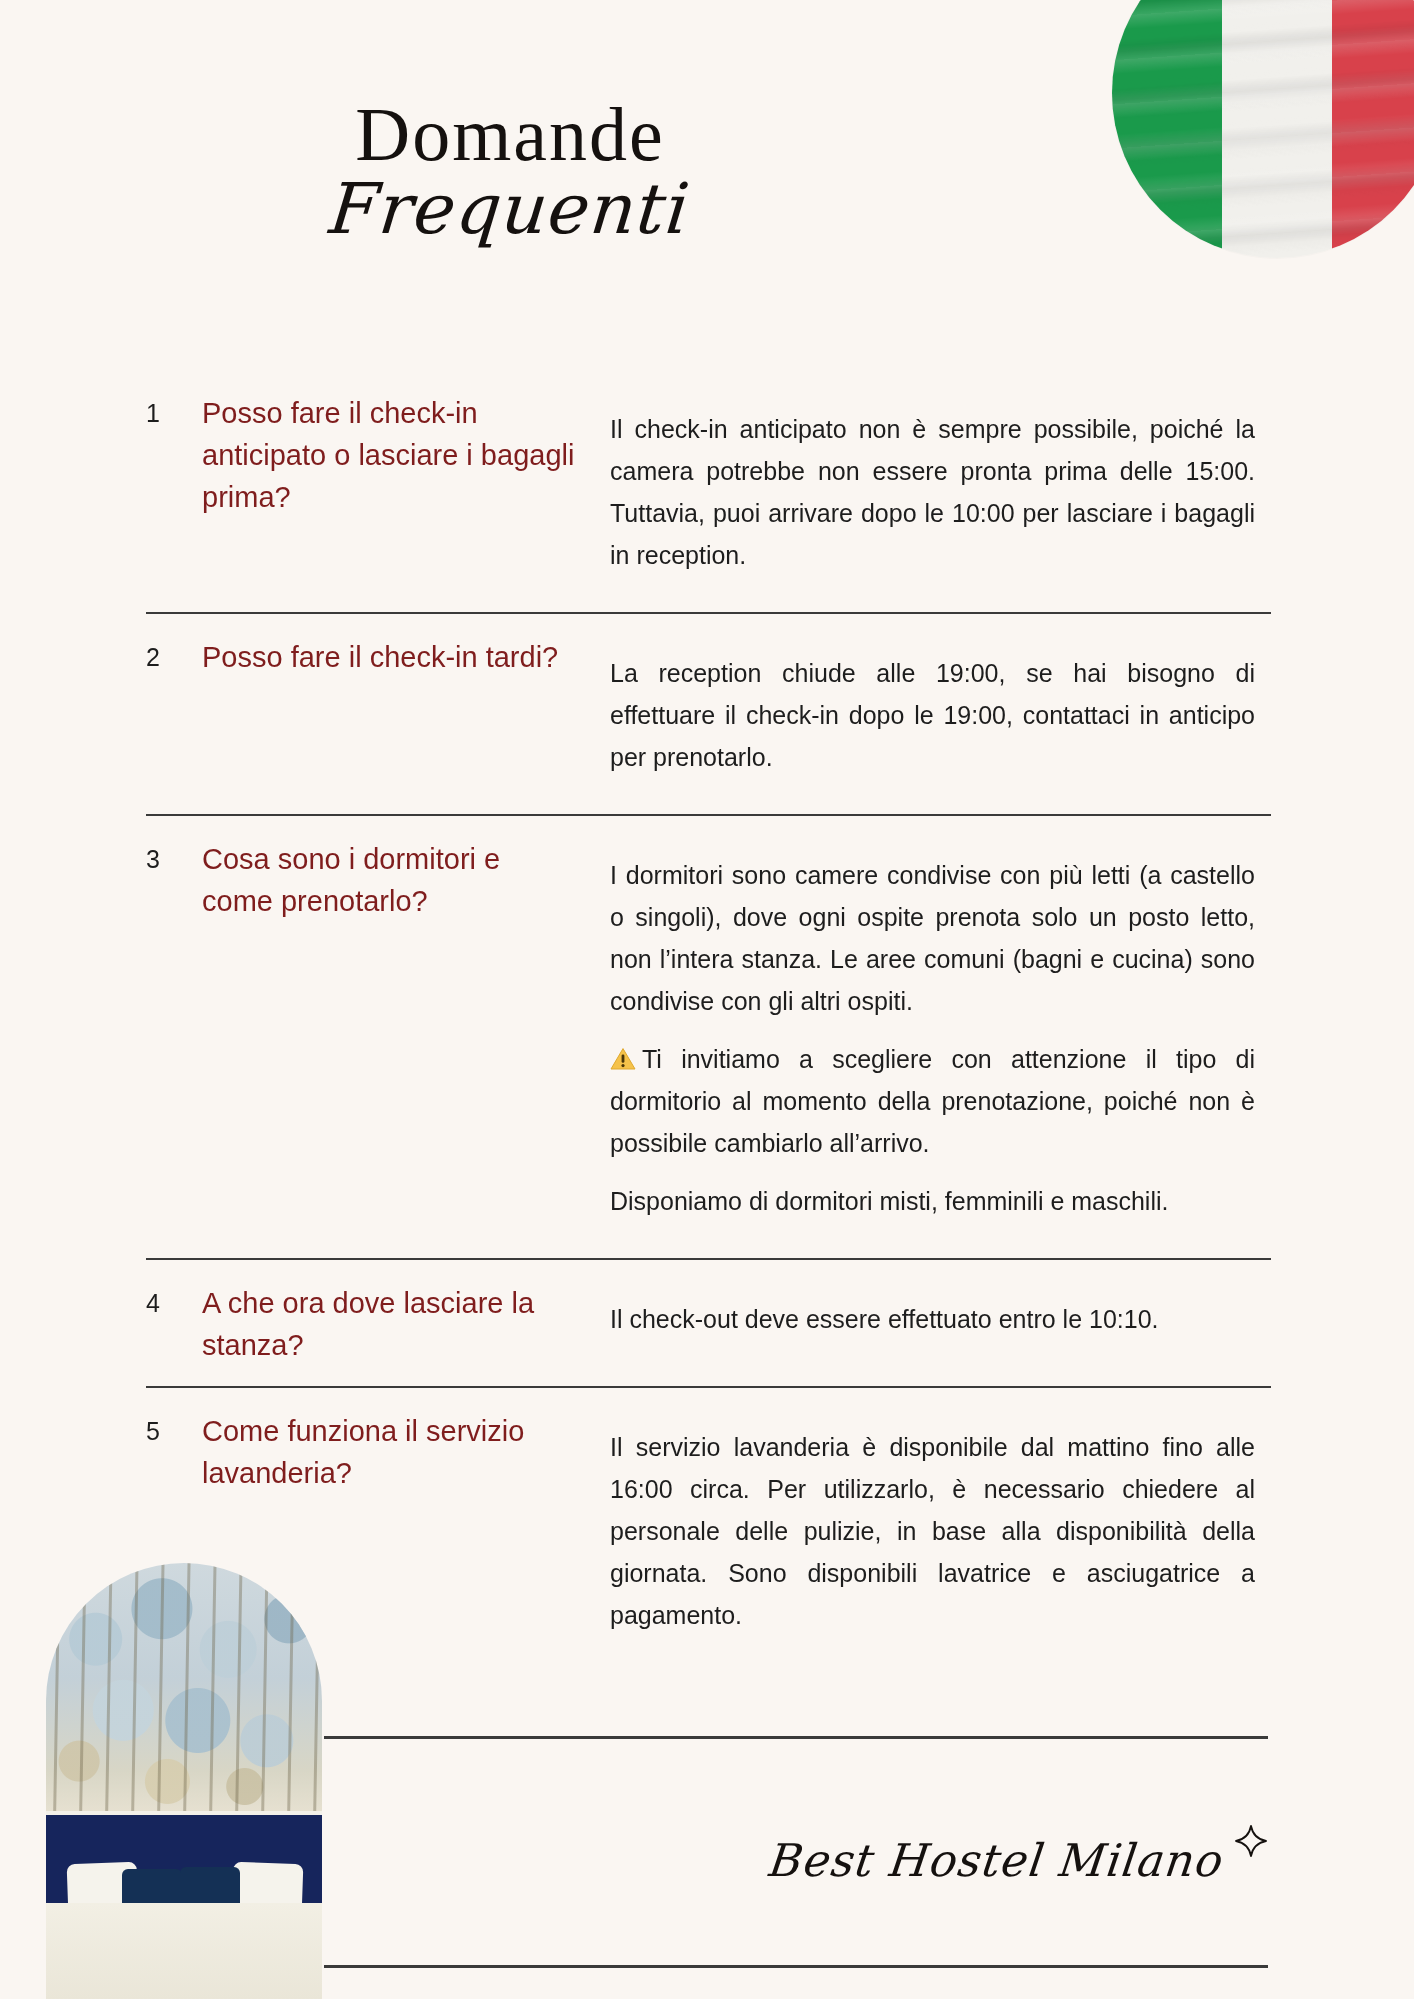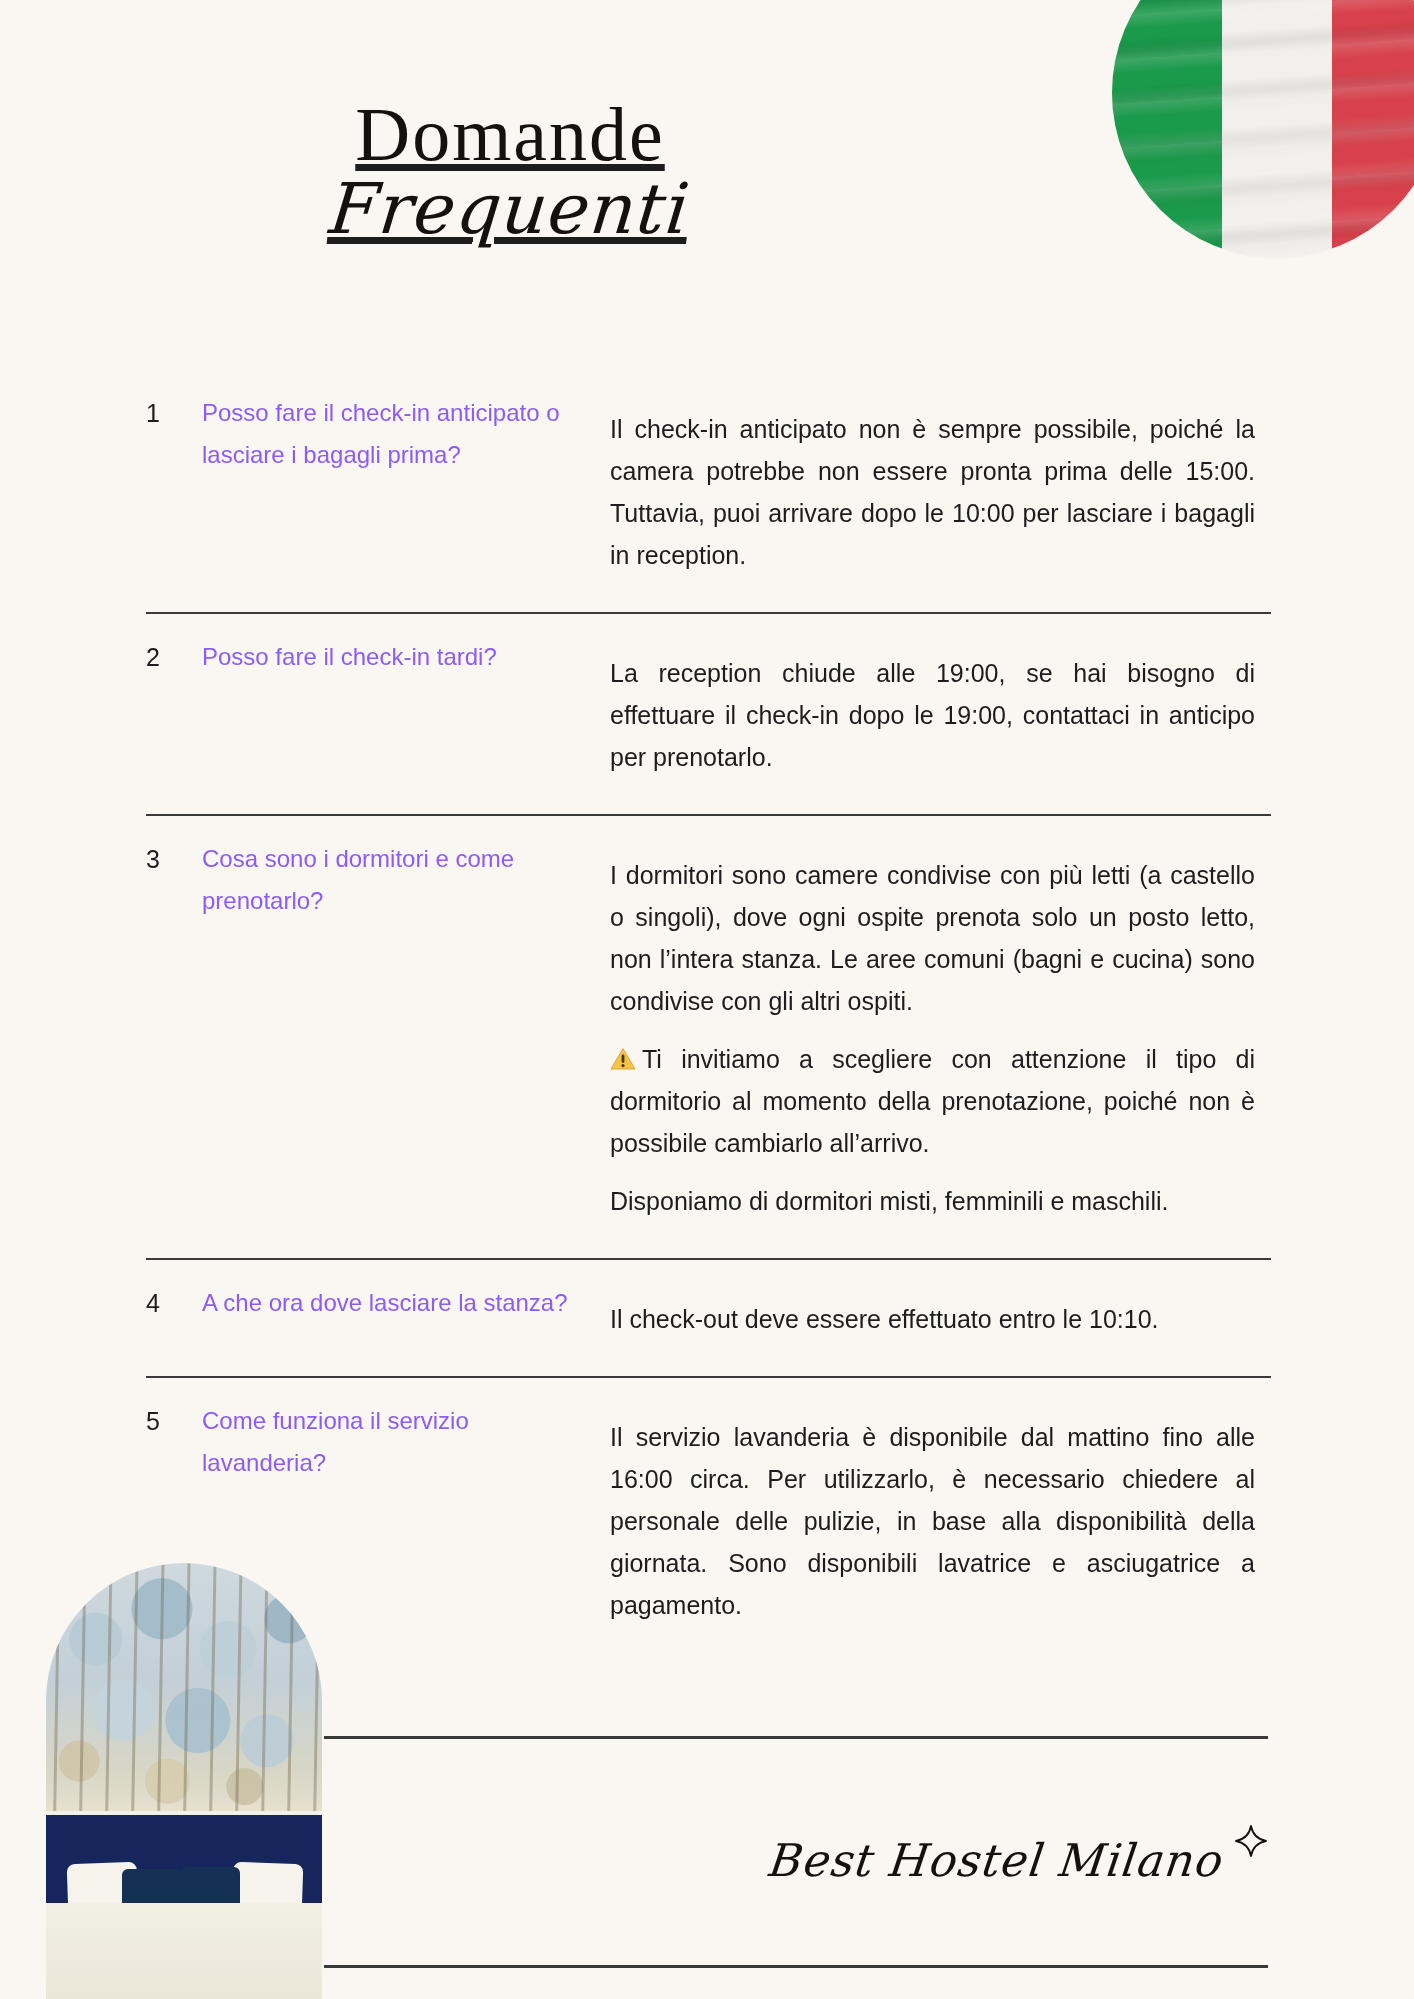--- a/index.html
+++ b/index.html
@@ -71,21 +71,20 @@
     opacity: .6;
   }
 
   
   .title-block {
     position: absolute;
     top: 96px;
     left: 0;
     width: 1020px;
     text-align: center;
-    text-decoration: underline;
   }
   .title-main {
     font-family: "Liberation Serif", "DejaVu Serif", serif;
     font-size: 76px;
     letter-spacing: 2px;
     line-height: 1;
     color: #15110f;
     font-weight: 400;
   }
   .title-script {
@@ -120,23 +119,23 @@
   .faq-num {
     width: 56px;
     flex: 0 0 56px;
     font-size: 25px;
     line-height: 42px;
     color: #1d1d1d;
   }
   .faq-q {
     width: 392px;
     flex: 0 0 392px;
-    font-size: 24px;
+    font-size: 29px;
     line-height: 42px;
-    color: #8b5cf6;
+    color: #7f1d1d;
     padding-right: 16px;
     box-sizing: border-box;
   }
   .faq-a {
     flex: 1 1 auto;
     font-size: 25px;
     line-height: 42px;
     color: #1d1d1d;
     text-align: justify;
     text-justify: inter-word;

